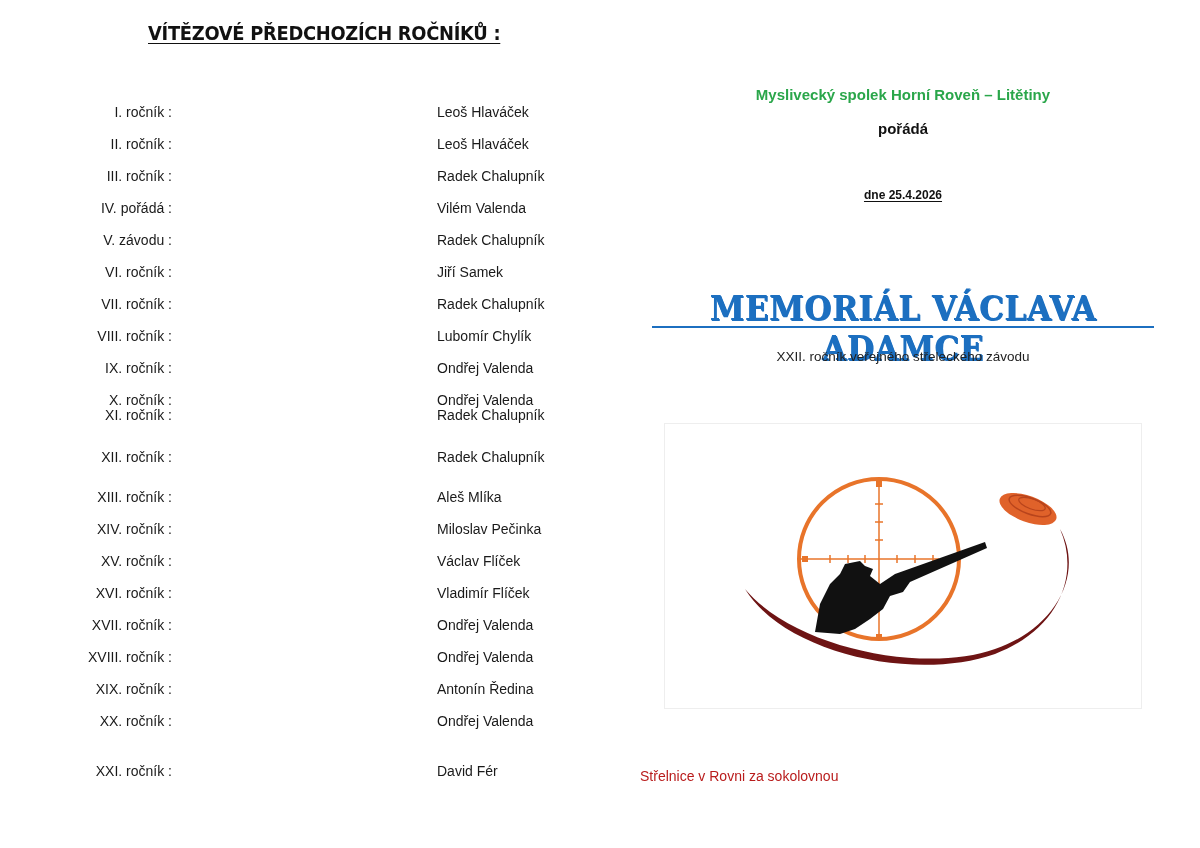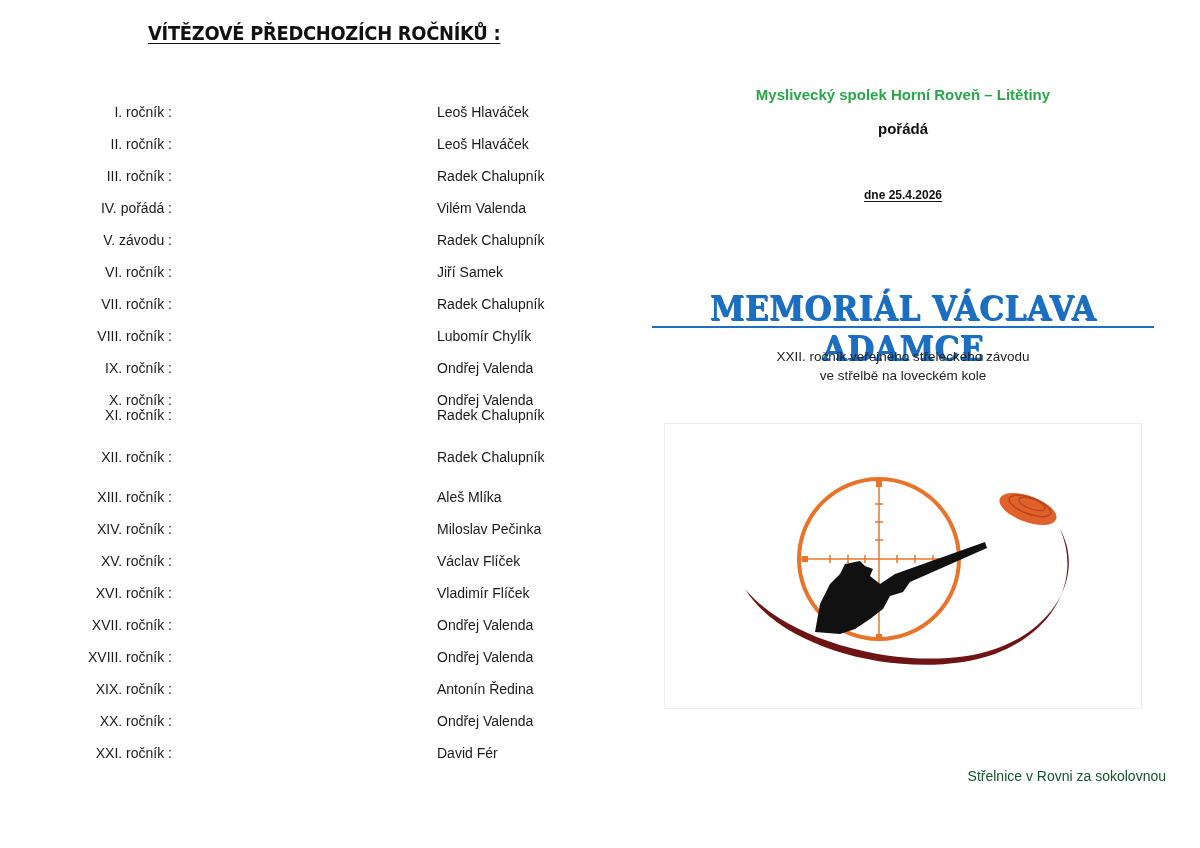--- a/index.html
+++ b/index.html
@@ -33,22 +33,22 @@
     }
     .memorial-underline { position: absolute; left: 652px; top: 326px; width: 502px; height: 2px; background: #1c6fc0; }
 
     .subtitle { position: absolute; left: 640px; top: 347px; width: 526px; text-align: center;
       font-size: 13.5px; line-height: 19px; color: #222; }
 
     .logo-frame { position: absolute; left: 664px; top: 423px; width: 478px; height: 286px;
       border: 1px solid #eeeeee; background: #fff; }
     .logo-frame svg { position: absolute; left: 0; top: 0; }
 
-    .venue { position: absolute; left: 640px; top: 768px; width: 526px; text-align: right;
-      font-size: 14px; color: #14532d; }
+    .venue { position: absolute; left: 640px; top: 768px; width: 526px; text-align: left;
+      font-size: 14px; color: #b91c1c; }
   </style>
 </head>
 <body>
 
 <div class="left-title">VÍTĚZOVÉ PŘEDCHOZÍCH ROČNÍKŮ :</div>
 
 <div class="winners" id="winners">
     <div class="winner-row" style="top: 0px;">
       <span class="winner-year">I. ročník :</span>
       <span class="winner-name">Leoš Hlaváček</span>
@@ -122,36 +122,35 @@
       <span class="winner-name">Ondřej Valenda</span>
     </div>
     <div class="winner-row" style="top: 576.9px;">
       <span class="winner-year">XIX. ročník :</span>
       <span class="winner-name">Antonín Ředina</span>
     </div>
     <div class="winner-row" style="top: 608.95px;">
       <span class="winner-year">XX. ročník :</span>
       <span class="winner-name">Ondřej Valenda</span>
     </div>
-    <div class="winner-row" style="top: 641px; padding-left: 19px;">
+    <div class="winner-row" style="top: 659px; padding-left: 19px;">
       <span class="winner-year">XXI. ročník :</span>
       <span class="winner-name">David Fér</span>
     </div>
   </div>
 
 <div class="org">Myslivecký spolek Horní Roveň – Litětiny</div>
 <div class="porada">pořádá</div>
 <div class="date">dne 25.4.2026</div>
 
 <div class="memorial">MEMORIÁL VÁCLAVA ADAMCE</div>
 <div class="memorial-underline"></div>
 
 <div class="subtitle">
   <div>XXII. ročník veřejného střeleckého závodu</div>
-  <div>ve střelbě na loveckém kole</div>
 </div>
 
 <div class="logo-frame">
   <svg width="478" height="286" viewBox="0 0 478 286">
 
     <path d="M80 165 C 130 225, 260 250, 330 225 C 390 205, 420 150, 395 105
              C 415 150, 395 205, 330 230 C 250 258, 120 230, 80 165 Z" fill="#6e1414"></path>
 
     <circle cx="214" cy="135" r="80" fill="none" stroke="#e8742a" stroke-width="4"></circle>
     <line x1="214" y1="55" x2="214" y2="215" stroke="#e8742a" stroke-width="1.5"></line>

